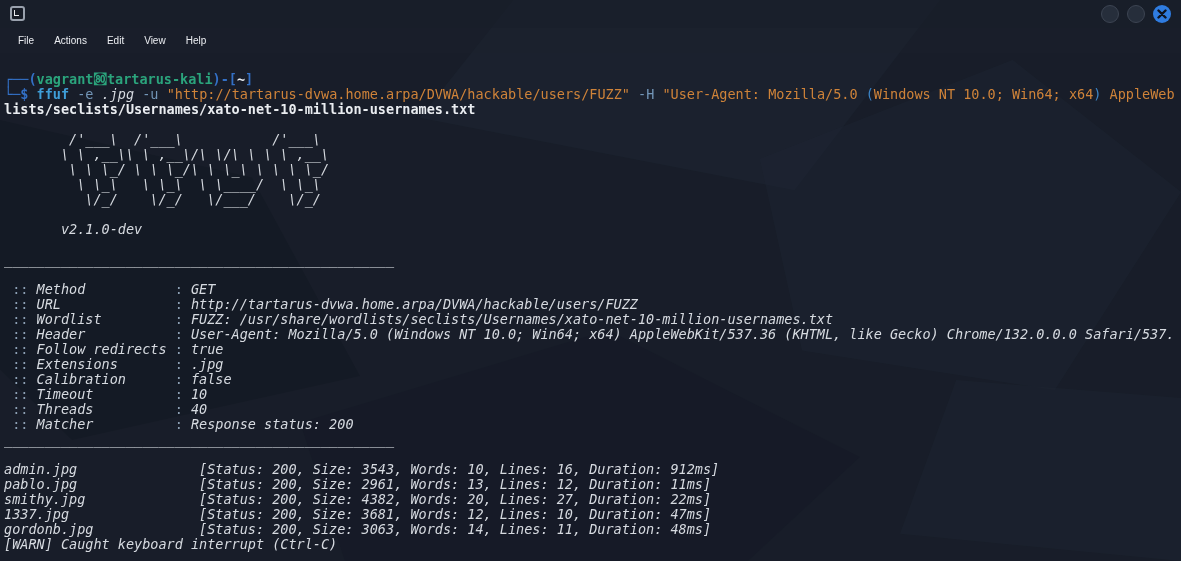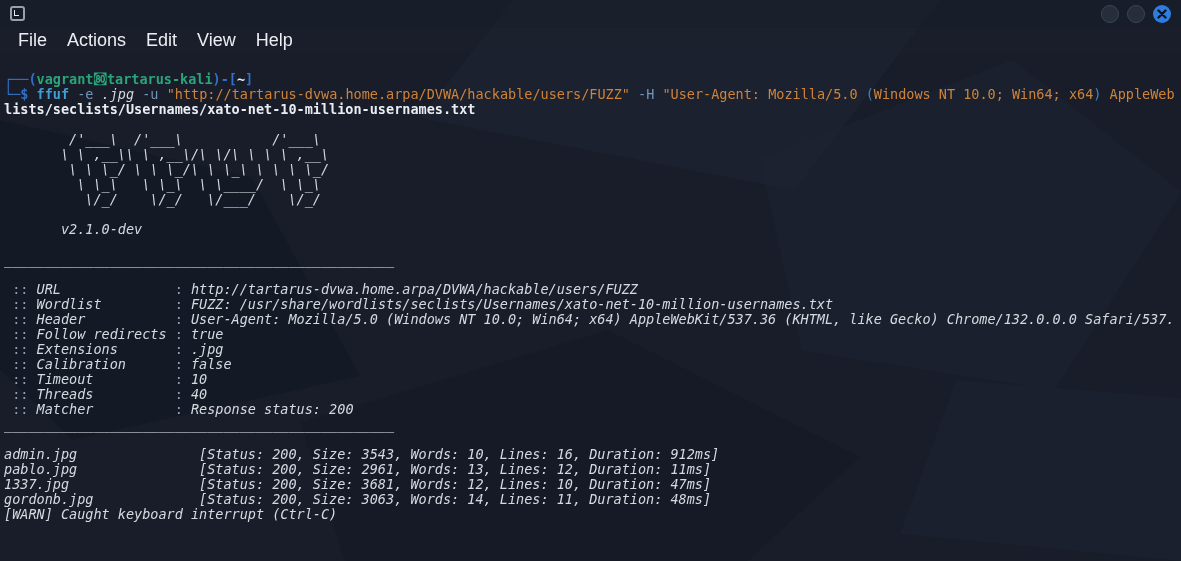--- a/index.html
+++ b/index.html
@@ -42,21 +42,21 @@
   .ctrl{width:18px;height:18px;border-radius:50%;box-sizing:border-box;}
   .ctrl.plain{background:#262e3b;border:1px solid #3c4452;}
   .ctrl.close{background:#2f7ce0;display:flex;align-items:center;justify-content:center;}
   .ctrl.close svg{display:block;}
 
   .menubar{
     position:absolute;left:0;top:28px;width:100%;height:25px;
     background:rgba(24,29,40,.55);display:flex;align-items:center;padding-left:8px;
   }
   .menu-item{
-    color:#eceef2;font-size:18px;padding:0 10px;cursor:default;
+    color:#eceef2;font-size:10px;padding:0 10px;cursor:default;
   }
 
   
   .term{
     position:absolute;left:0;top:53px;right:0;bottom:0;
     background:rgba(17,23,34,.28);
     padding:19px 0 0 4px;
     font-family:"DejaVu Sans Mono", monospace;
     font-size:13.5px;line-height:15px;
     overflow:hidden;
@@ -112,29 +112,31 @@
     <div class="tline"><span class="c-fg">        /'___\  /'___\           /'___\</span></div>
     <div class="tline"><span class="c-fg">       \ \ ,__\\ \ ,__\/\ \/\ \ \ \ ,__\</span></div>
     <div class="tline"><span class="c-fg">        \ \ \_/ \ \ \_/\ \ \_\ \ \ \ \_/</span></div>
     <div class="tline"><span class="c-fg">         \ \_\   \ \_\  \ \____/  \ \_\</span></div>
     <div class="tline"><span class="c-fg">          \/_/    \/_/   \/___/    \/_/</span></div>
     <div class="tline"></div>
     <div class="tline"><span class="c-fg">       v2.1.0-dev</span></div>
     <div class="tline"></div>
     <div class="tline"><span class="c-fg">________________________________________________</span></div>
     <div class="tline"></div>
+    <div class="tline"><span class="c-dim"> :: </span><span class="c-fg">Method          </span><span class="c-dim"> : </span><span class="c-fg">GET</span></div>
     <div class="tline"><span class="c-dim"> :: </span><span class="c-fg">URL             </span><span class="c-dim"> : </span><span class="c-fg">http://tartarus-dvwa.home.arpa/DVWA/hackable/users/FUZZ</span></div>
     <div class="tline"><span class="c-dim"> :: </span><span class="c-fg">Wordlist        </span><span class="c-dim"> : </span><span class="c-fg">FUZZ: /usr/share/wordlists/seclists/Usernames/xato-net-10-million-usernames.txt</span></div>
     <div class="tline"><span class="c-dim"> :: </span><span class="c-fg">Header          </span><span class="c-dim"> : </span><span class="c-fg">User-Agent: Mozilla/5.0 (Windows NT 10.0; Win64; x64) AppleWebKit/537.36 (KHTML, like Gecko) Chrome/132.0.0.0 Safari/537.</span></div>
     <div class="tline"><span class="c-dim"> :: </span><span class="c-fg">Follow redirects</span><span class="c-dim"> : </span><span class="c-fg">true</span></div>
     <div class="tline"><span class="c-dim"> :: </span><span class="c-fg">Extensions      </span><span class="c-dim"> : </span><span class="c-fg">.jpg</span></div>
     <div class="tline"><span class="c-dim"> :: </span><span class="c-fg">Calibration     </span><span class="c-dim"> : </span><span class="c-fg">false</span></div>
     <div class="tline"><span class="c-dim"> :: </span><span class="c-fg">Timeout         </span><span class="c-dim"> : </span><span class="c-fg">10</span></div>
     <div class="tline"><span class="c-dim"> :: </span><span class="c-fg">Threads         </span><span class="c-dim"> : </span><span class="c-fg">40</span></div>
     <div class="tline"><span class="c-dim"> :: </span><span class="c-fg">Matcher         </span><span class="c-dim"> : </span><span class="c-fg">Response status: 200</span></div>
     <div class="tline"><span class="c-fg">________________________________________________</span></div>
     <div class="tline"></div>
     <div class="tline"><span class="c-fg">admin.jpg               [Status: 200, Size: 3543, Words: 10, Lines: 16, Duration: 912ms]</span></div>
     <div class="tline"><span class="c-fg">pablo.jpg               [Status: 200, Size: 2961, Words: 13, Lines: 12, Duration: 11ms]</span></div>
+    <div class="tline"><span class="c-fg">smithy.jpg              [Status: 200, Size: 4382, Words: 20, Lines: 27, Duration: 22ms]</span></div>
     <div class="tline"><span class="c-fg">1337.jpg                [Status: 200, Size: 3681, Words: 12, Lines: 10, Duration: 47ms]</span></div>
     <div class="tline"><span class="c-fg">gordonb.jpg             [Status: 200, Size: 3063, Words: 14, Lines: 11, Duration: 48ms]</span></div>
     <div class="tline"><span class="c-fg">[WARN] Caught keyboard interrupt (Ctrl-C)</span></div>
   </div>
 
 </body></html>

